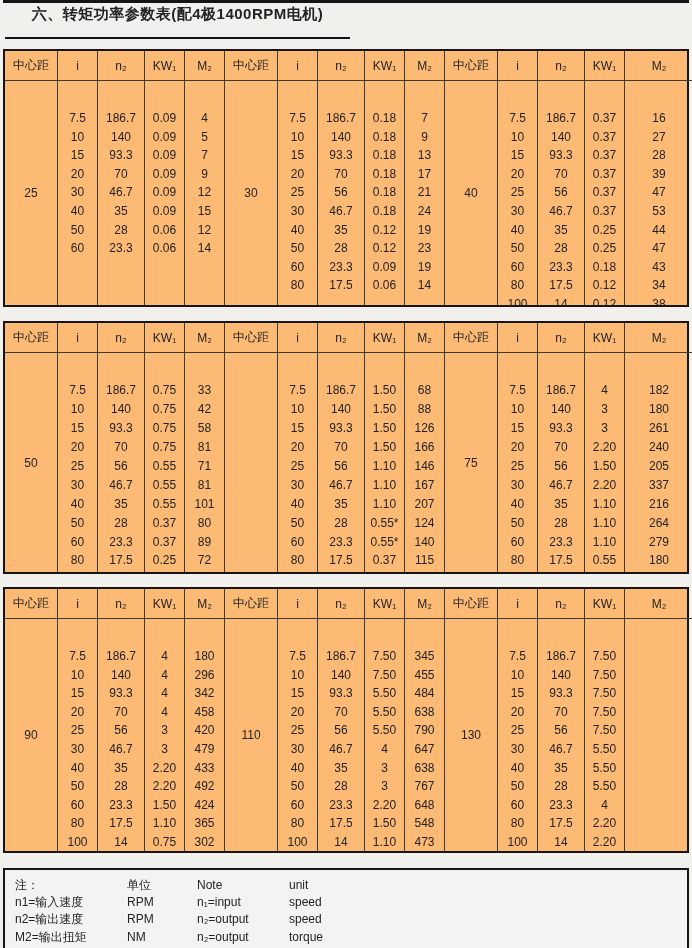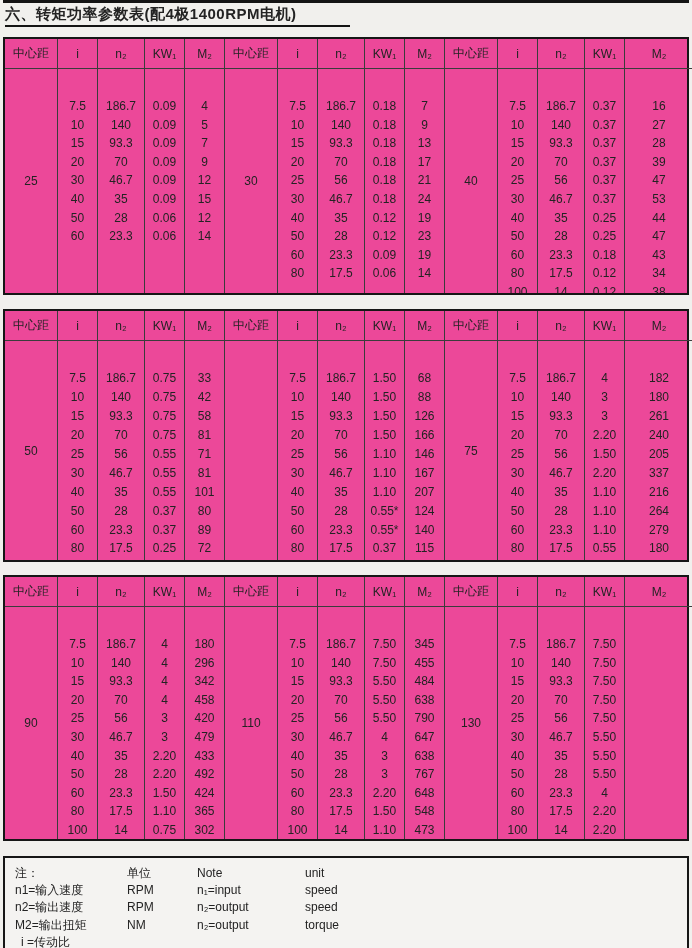--- a/index.html
+++ b/index.html
@@ -11,27 +11,28 @@
     position:relative;
     overflow:hidden;
   }
   .page{padding:0 3px;}
   .top-rule{border-top:3px solid #141414;width:100%;}
   .title-wrap{padding:2px 2px 0 2px;}
   .page-title{
     font-size:15px;font-weight:bold;letter-spacing:0.5px;
     display:inline-block;
     border-bottom:2px solid #141414;
-    padding-bottom:1px;
+    padding-bottom:13px;
     min-width:345px;
+    text-align:center;
   }
   .ptable{
     display:flex;
     border:2px solid #161616;
-    background:#ec4899;
+    background:#fdba74;
     margin-top:12px;
     box-sizing:border-box;
   }
   .t1{height:258px;margin-top:10px;}
   .t2{height:253px;margin-top:14px;}
   .t3{height:266px;margin-top:13px;}
   .tgroup{display:flex;}
   .tcol{
     display:flex;flex-direction:column;
     border-right:1px solid #3c3c3c;
@@ -67,21 +68,21 @@
     border:2px solid #161616;
     background:#f4f3f1;
     padding:7px 8px 8px 8px;
     box-sizing:border-box;
     height:94px;
   }
   .noterow{display:flex;line-height:17.2px;font-size:12px;}
   .noterow .nc1{width:112px;padding-left:2px;}
   .noterow .nc2{width:70px;}
   .noterow .nc3{width:92px;}
-  .noterow .nc4{flex:1;margin-left:16px;}
+  .noterow .nc4{flex:1;}
   .noterow.last .nc1{padding-left:8px;}
 </style>
 </head>
 <body>
 
 <div class="page">
   <div class="top-rule"></div>
   <div class="title-wrap">
     <span class="page-title">六、转矩功率参数表(配4极1400RPM电机)</span>
   </div>

